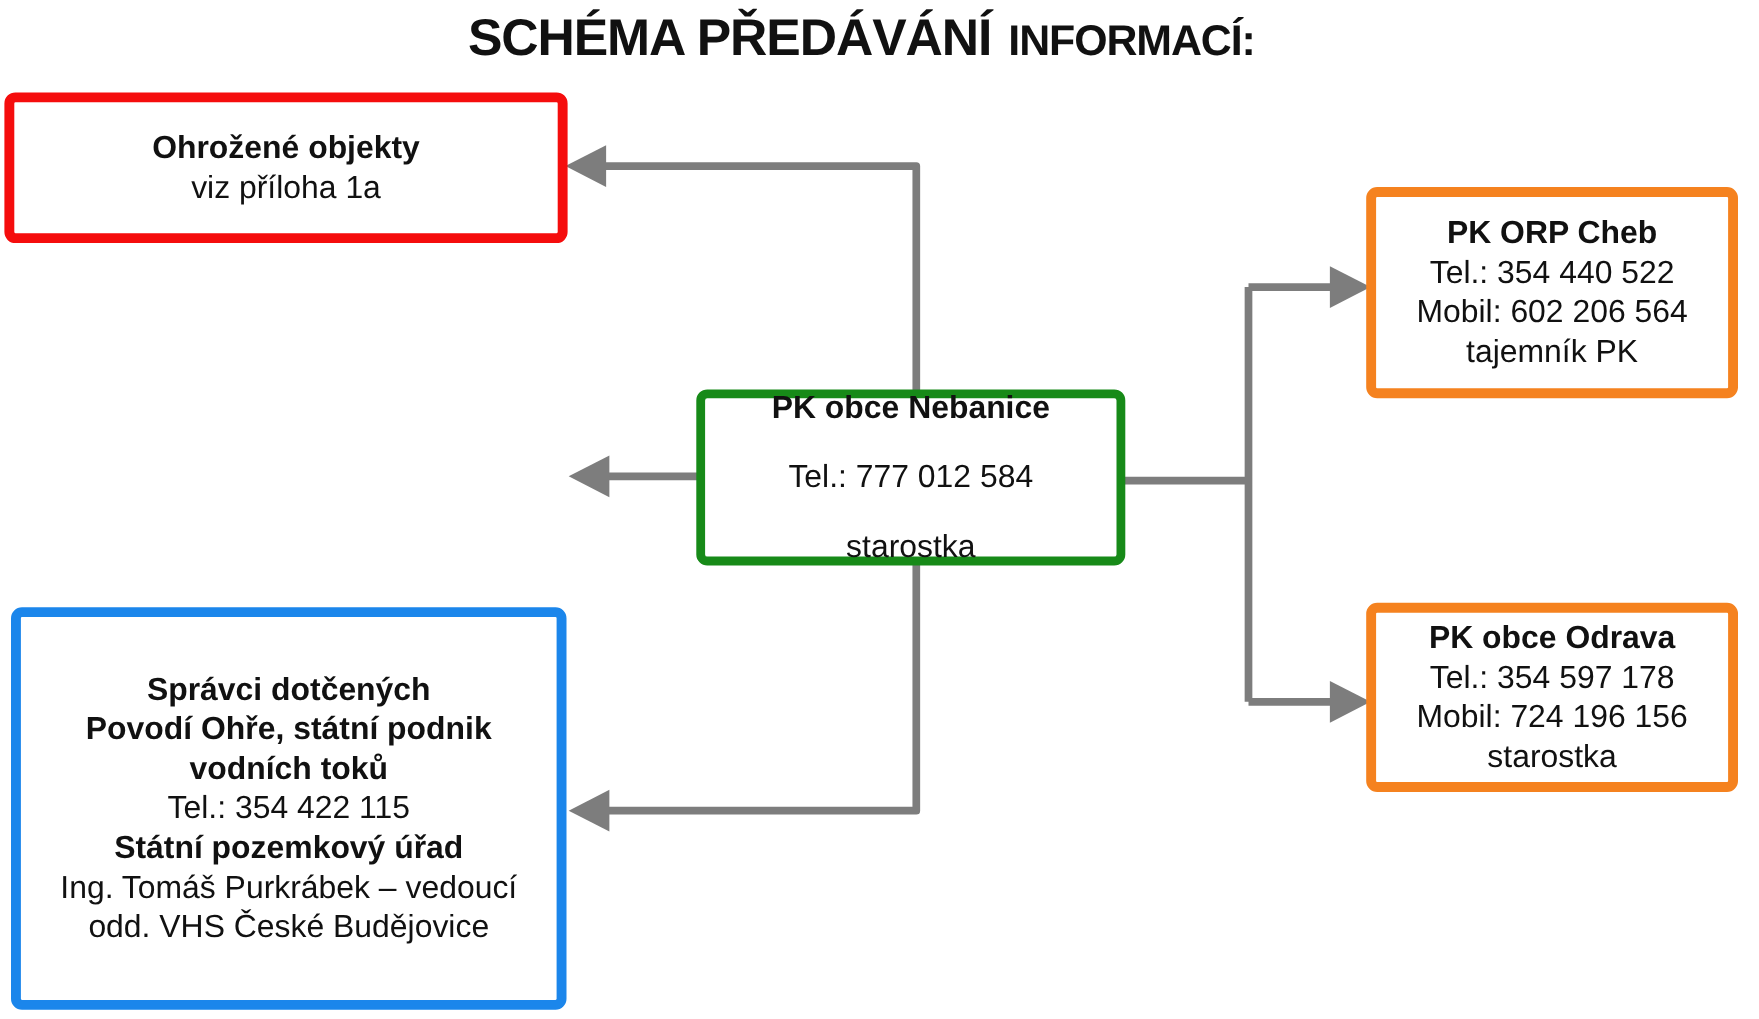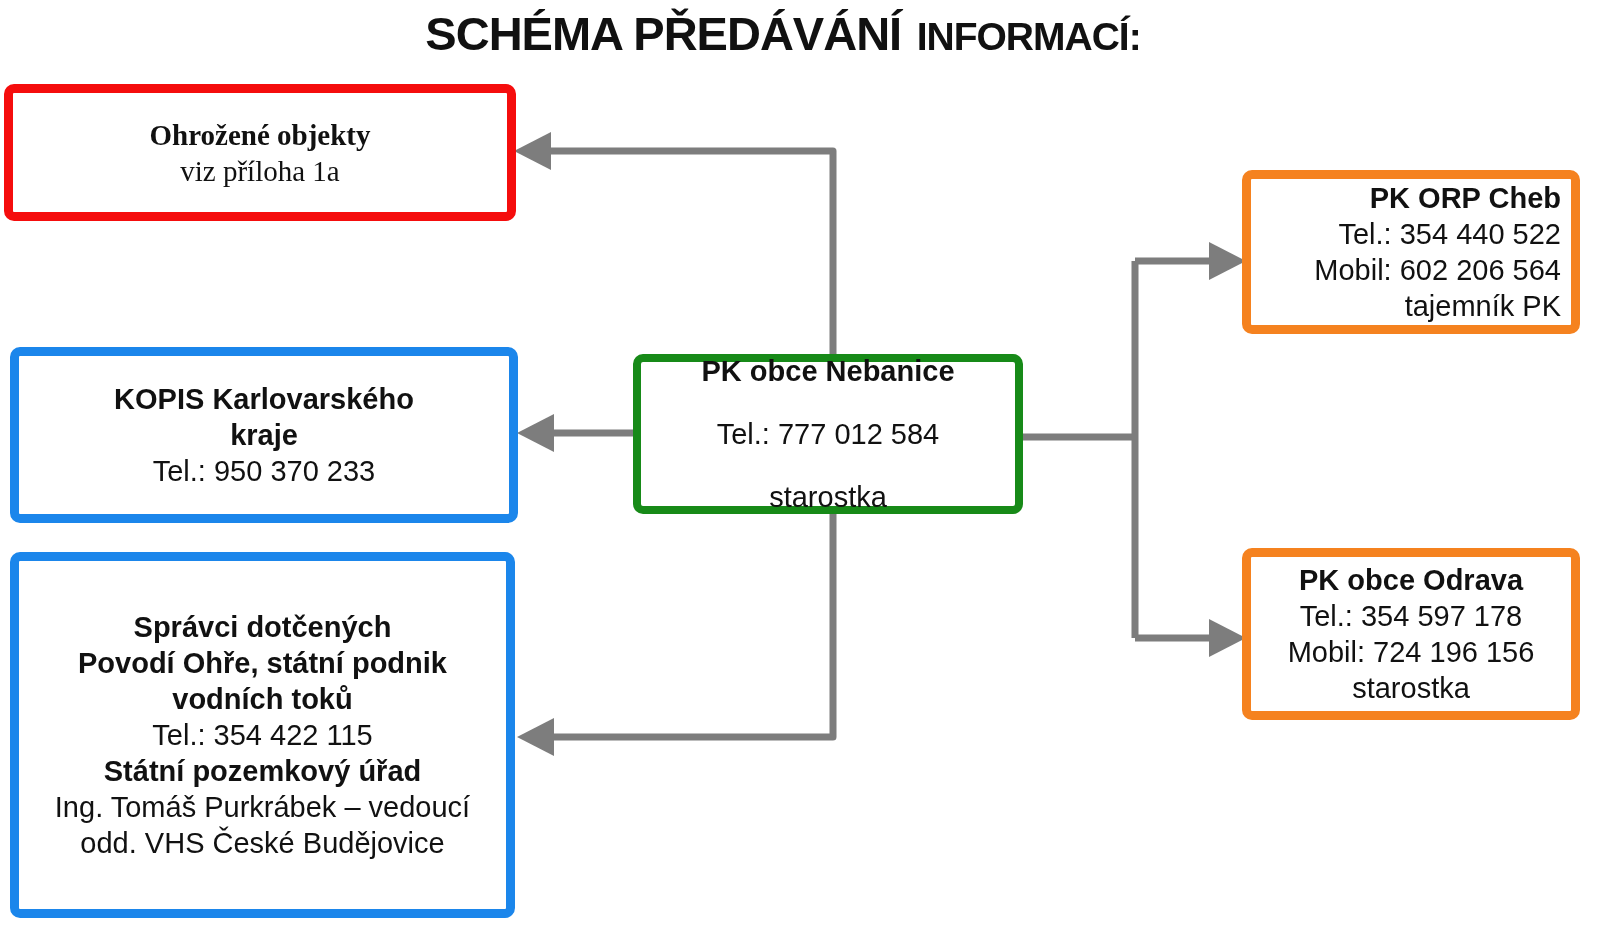--- a/index.html
+++ b/index.html
@@ -78,48 +78,43 @@
     <polygon points="514,151 551,132 551,170"></polygon>
     <path d="M640 433 H552"></path>
     <polygon points="517,433 554,414 554,452"></polygon>
     <path d="M833 512 V737 H552"></path>
     <polygon points="517,737 554,718 554,756"></polygon>
     <path d="M1018 437 H1135 M1135 261 V638 M1135 261 H1212 M1135 638 H1212"></path>
     <polygon points="1246,261 1209,242 1209,280"></polygon>
     <polygon points="1246,638 1209,619 1209,657"></polygon>
   </svg>
 
-  <div class="node node-red" style="left:4px; top:84px; width:512px; height:137px;font-family:Liberation Serif, serif;">
+  <div class="node node-red" style="left:4px; top:84px; width:512px; height:137px;">
     <div class="b">Ohrožené objekty</div>
     <div>viz příloha 1a</div>
   </div>
 
-  <div class="node node-blue" style="left:10px; top:347px; width:508px; height:176px;">
-    <div class="b">KOPIS Karlovarského</div>
-    <div class="b">kraje</div>
-    <div>Tel.: 950 370 233</div>
-  </div>
 
   <div class="node node-blue" style="left:10px; top:552px; width:505px; height:366px;">
     <div class="b">Správci dotčených</div>
     <div class="b">Povodí Ohře, státní podnik</div>
     <div class="b">vodních toků</div>
     <div>Tel.: 354 422 115</div>
     <div class="b">Státní pozemkový úřad</div>
     <div>Ing. Tomáš Purkrábek – vedoucí</div>
     <div>odd. VHS České Budějovice</div>
   </div>
 
   <div class="node node-green" style="left:633px; top:354px; width:390px; height:160px;">
     <div class="b">PK obce Nebanice</div>
     <div>Tel.: 777 012 584</div>
     <div>starostka</div>
   </div>
 
-  <div class="node node-orange" style="left:1242px; top:170px; width:338px; height:164px;align-items:flex-end;">
+  <div class="node node-orange" style="left:1242px; top:170px; width:338px; height:192px;">
     <div class="b">PK ORP Cheb</div>
     <div>Tel.: 354 440 522</div>
     <div>Mobil: 602 206 564</div>
     <div>tajemník PK</div>
   </div>
 
   <div class="node node-orange" style="left:1242px; top:548px; width:338px; height:172px;">
     <div class="b">PK obce Odrava</div>
     <div>Tel.: 354 597 178</div>
     <div>Mobil: 724 196 156</div>

